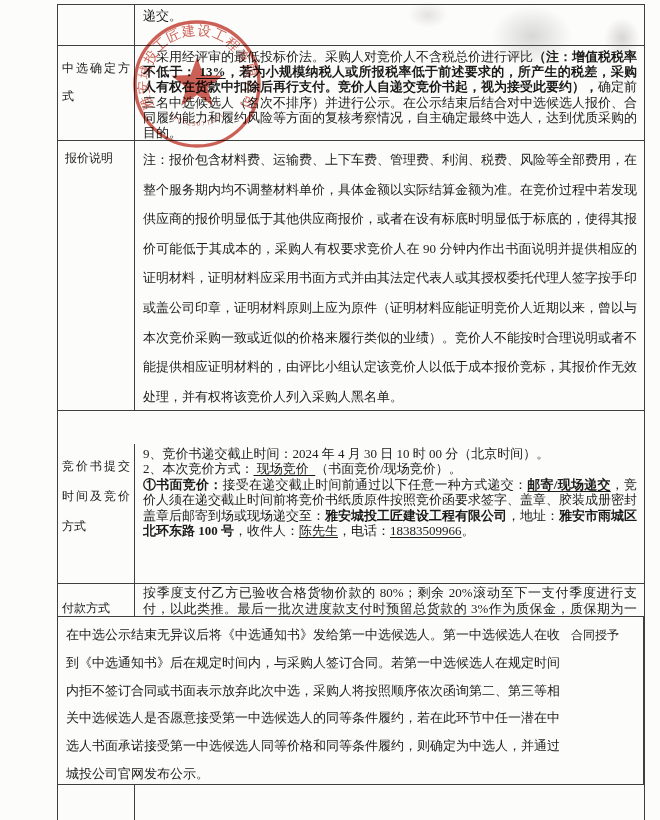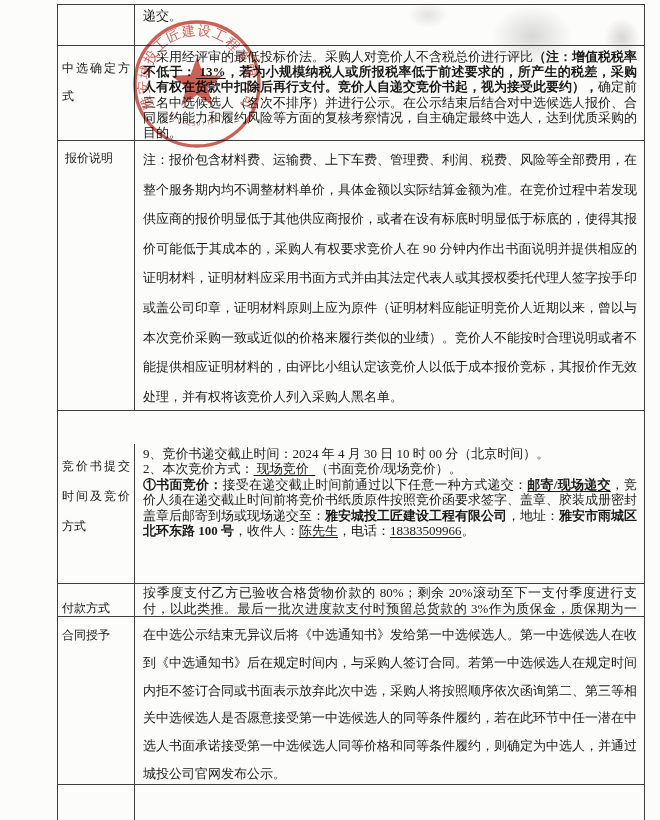--- a/index.html
+++ b/index.html
@@ -90,25 +90,25 @@
       </div>
       <div class="row" style="height: 33px;">
         <div class="cell label vcenter">
           <div class="label-inner" style="line-height: 16px;">付款方式</div>
         </div>
         <div class="cell content" style="padding-top: 1px;">
           <div class="para" style="line-height: 16px;"><span>按季度支付乙方已验收合格货物价款的 80%；剩余 20%滚动至下一支付季度进行支付，以此类推。最后一批次进度款支付时预留总货款的 3%作为质保金，质保期为一年。</span></div>
         </div>
       </div>
       <div class="row" style="height: 168px;">
+        <div class="cell content" style="padding-top: 4px;">
+          <div class="para" style="line-height: 27.8px;"><span>在中选公示结束无异议后将《中选通知书》发给第一中选候选人。第一中选候选人在收到《中选通知书》后在规定时间内，与采购人签订合同。若第一中选候选人在规定时间内拒不签订合同或书面表示放弃此次中选，采购人将按照顺序依次函询第二、第三等相关中选候选人是否愿意接受第一中选候选人的同等条件履约，若在此环节中任一潜在中选人书面承诺接受第一中选候选人同等价格和同等条件履约，则确定为中选人，并通过城投公司官网发布公示。</span></div>
+        </div>
         <div class="cell label" style="padding-top: 8px;">
           <div class="label-inner" style="line-height: 20px;">合同授予</div>
-        </div>
-        <div class="cell content" style="padding-top: 4px;">
-          <div class="para" style="line-height: 27.8px;"><span>在中选公示结束无异议后将《中选通知书》发给第一中选候选人。第一中选候选人在收到《中选通知书》后在规定时间内，与采购人签订合同。若第一中选候选人在规定时间内拒不签订合同或书面表示放弃此次中选，采购人将按照顺序依次函询第二、第三等相关中选候选人是否愿意接受第一中选候选人的同等条件履约，若在此环节中任一潜在中选人书面承诺接受第一中选候选人同等价格和同等条件履约，则确定为中选人，并通过城投公司官网发布公示。</span></div>
         </div>
       </div>
       <div class="row clip" style="height: 60px;">
         <div class="cell label vcenter">
           <div class="label-inner" style="line-height: 16px;">廉洁要求</div>
         </div>
       </div>
     </div>
 
   <svg class="stamp" viewBox="0 0 200 200" xmlns="http://www.w3.org/2000/svg">

